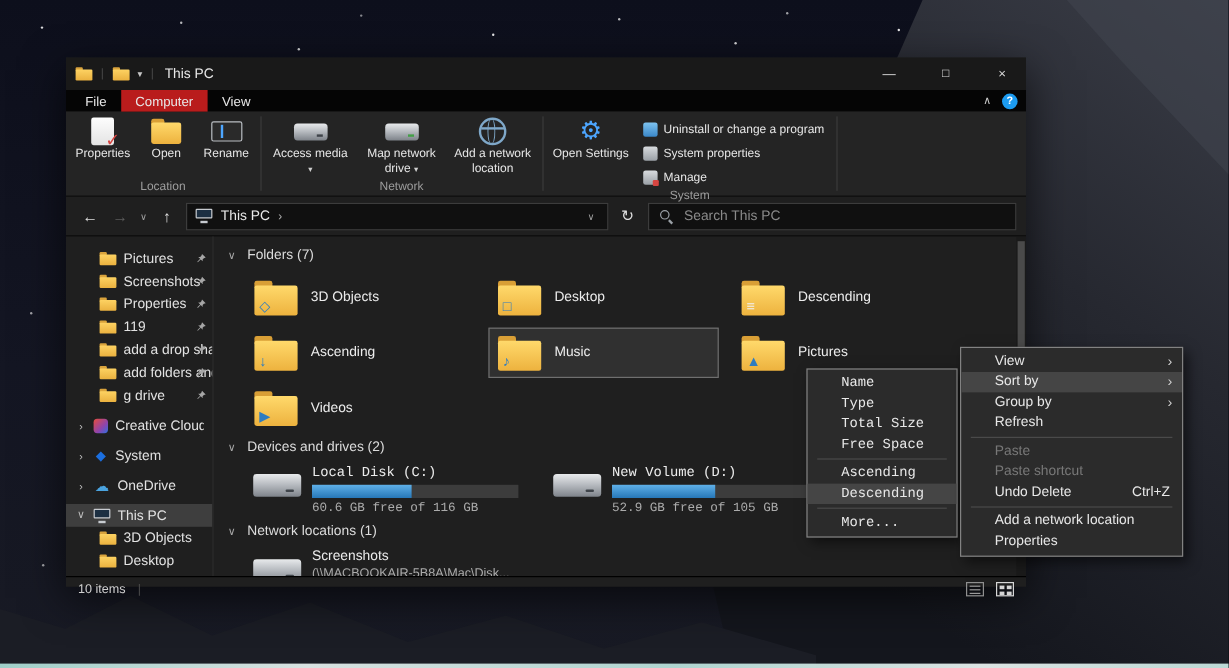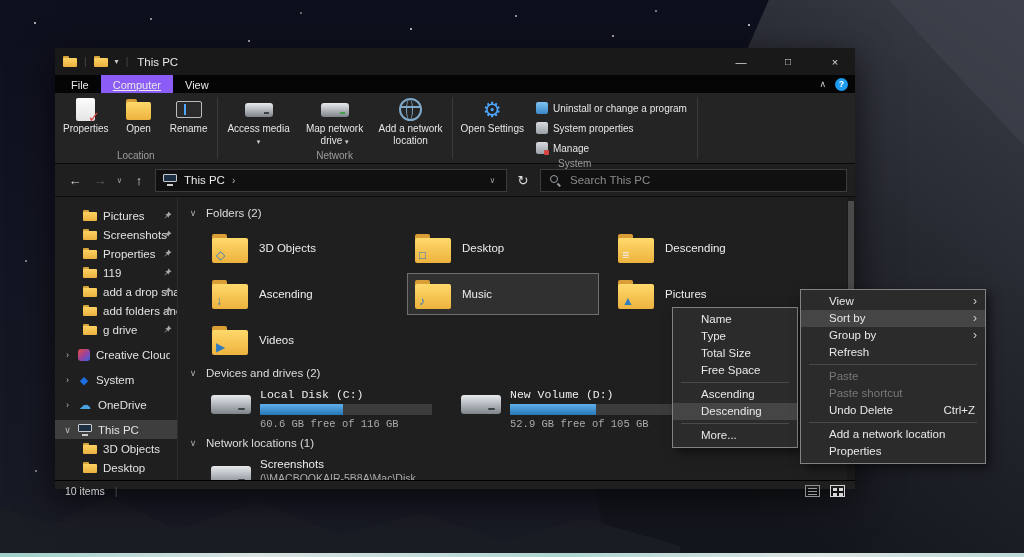--- a/index.html
+++ b/index.html
@@ -36,21 +36,21 @@
   .titlebar{height:27px;background:#191919;display:flex;align-items:center;padding-left:8px;gap:7px;}
   .tb-div{color:#4a4a4a;font-size:10px;}
   .tb-title{font-size:11.5px;color:#e8e8e8;margin-left:2px;}
   .tb-caret{font-size:8px;color:#c7c7c7;}
   .tb-spacer{flex:1;}
   .win-ctl{width:40px;height:27px;display:flex;align-items:center;justify-content:center;font-size:11px;color:#dcdcdc;}
   .win-ctl.max{font-size:10px;}
   
   .tabrow{height:18px;background:#050505;display:flex;align-items:stretch;padding-left:4px;font-size:11px;}
   .tab{padding:2px 12px 1px;display:flex;align-items:center;color:#e8e8e8;}
-  .tab.active{background:#8b5cf6;text-decoration:underline;}
+  .tab.active{background:#b91c1c;}
   .tab-spacer{flex:1;}
   .ribbon-collapse{display:flex;align-items:center;padding:0 9px;color:#cfcfcf;font-size:9px;}
   .help-btn{align-self:center;width:13px;height:13px;border-radius:50%;background:#1c9bf0;color:#fff;font-size:9px;
     display:flex;align-items:center;justify-content:center;margin-right:7px;font-weight:bold;}
   
   .ribbon{height:70px;background:#242424;border-bottom:1px solid #0a0a0a;display:flex;align-items:stretch;}
   .rgroup{display:flex;flex-direction:column;}
   .rbody{flex:1;display:flex;align-items:flex-start;padding:3px 4px 0;gap:2px;}
   .rlabel{height:14px;text-align:center;font-size:10px;color:#9d9d9d;line-height:13px;}
   .rsep{width:1px;background:#3a3a3a;margin:4px 0;}
@@ -160,21 +160,21 @@
   
   .menu{position:absolute;background:#2b2b2b;border:1px solid #828282;box-shadow:4px 4px 10px rgba(0,0,0,.55);
     padding:3px 0;z-index:50;font-size:11.5px;color:#e8e8e8;box-sizing:border-box;}
   .menu-item{height:17px;line-height:17px;padding:0 24px 0 28px;position:relative;white-space:nowrap;}
   .menu-item.hl{background:#454545;}
   .menu-item.disabled{color:#787878;}
   .menu-item .arrow{position:absolute;right:8px;top:0;font-size:12px;color:#cfcfcf;}
   .menu-item .shortcut{position:absolute;right:10px;top:0;}
   .menu-sep{height:1px;background:#4a4a4a;margin:3px 8px;}
   .menu-main{left:800px;top:289px;width:186px;}
-  .menu-sub{left:672px;top:307px;width:126px;}
+  .menu-sub{left:672px;top:307px;width:126px;font-family:Liberation Mono, monospace;}
 </style>
 </head>
 <body>
 
 <div class="stage">
   <div class="stars"></div>
   <div class="mtn-right"></div>
   <div class="mtn-right2"></div>
   <div class="mtn-bottom"></div>
   <div class="bottom-strip"></div>
@@ -379,21 +379,21 @@
         </div>
         <div class="sb-item child">
           <span class="mini-folder"></span>
           <span class="sb-label">Desktop</span>
         </div>
       </div>
 
       <div class="main">
         <div class="section-hdr">
           <span class="chev">∨</span>
-          <span>Folders (2)</span>
+          <span>Folders (7)</span>
         </div>
         <div class="fgrid">
           <div class="tile">
             <span class="folder-ic">
                 <span class="ovl">◇</span>
               </span>
             <span class="tile-label">3D Objects</span>
           </div>
           <div class="tile">
             <span class="folder-ic">

